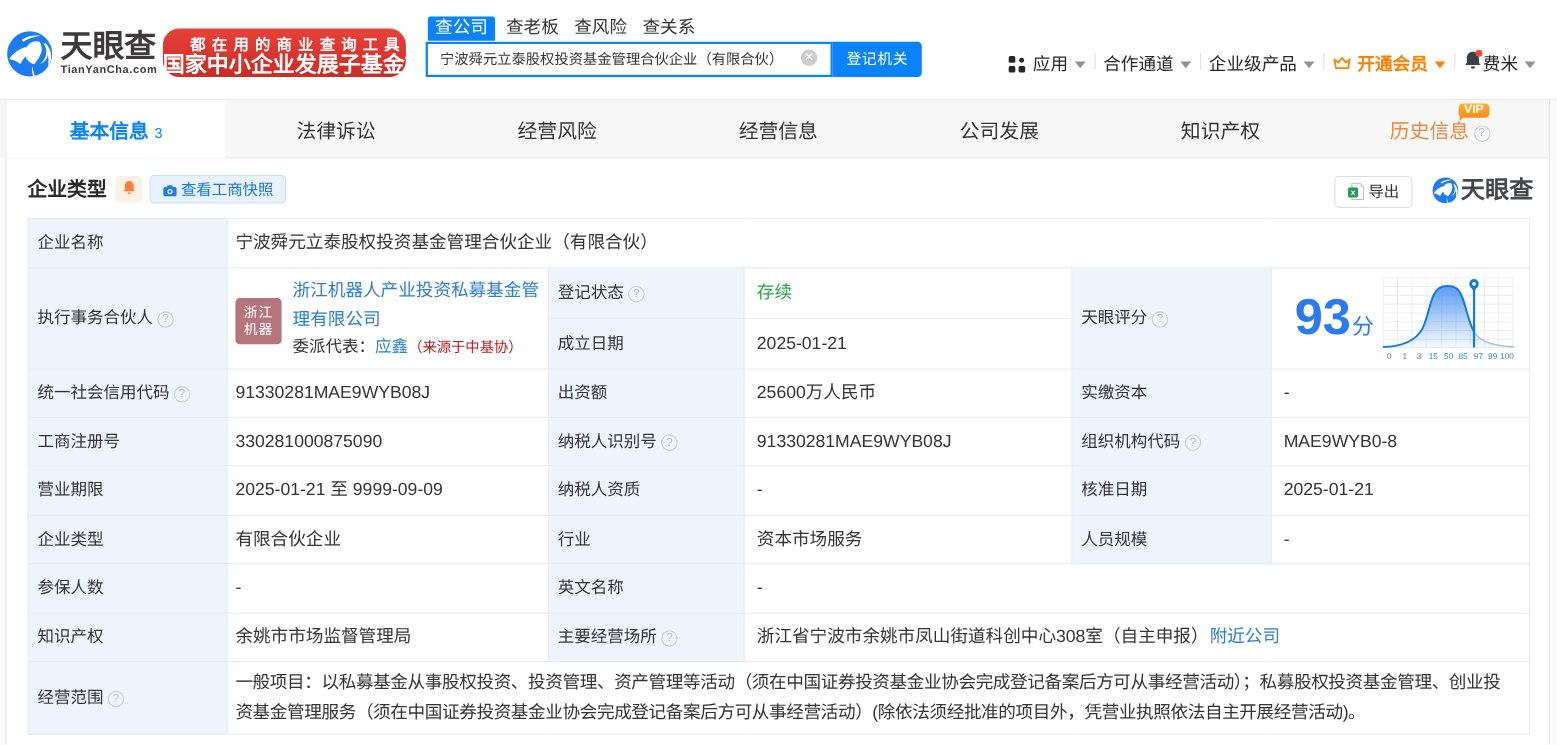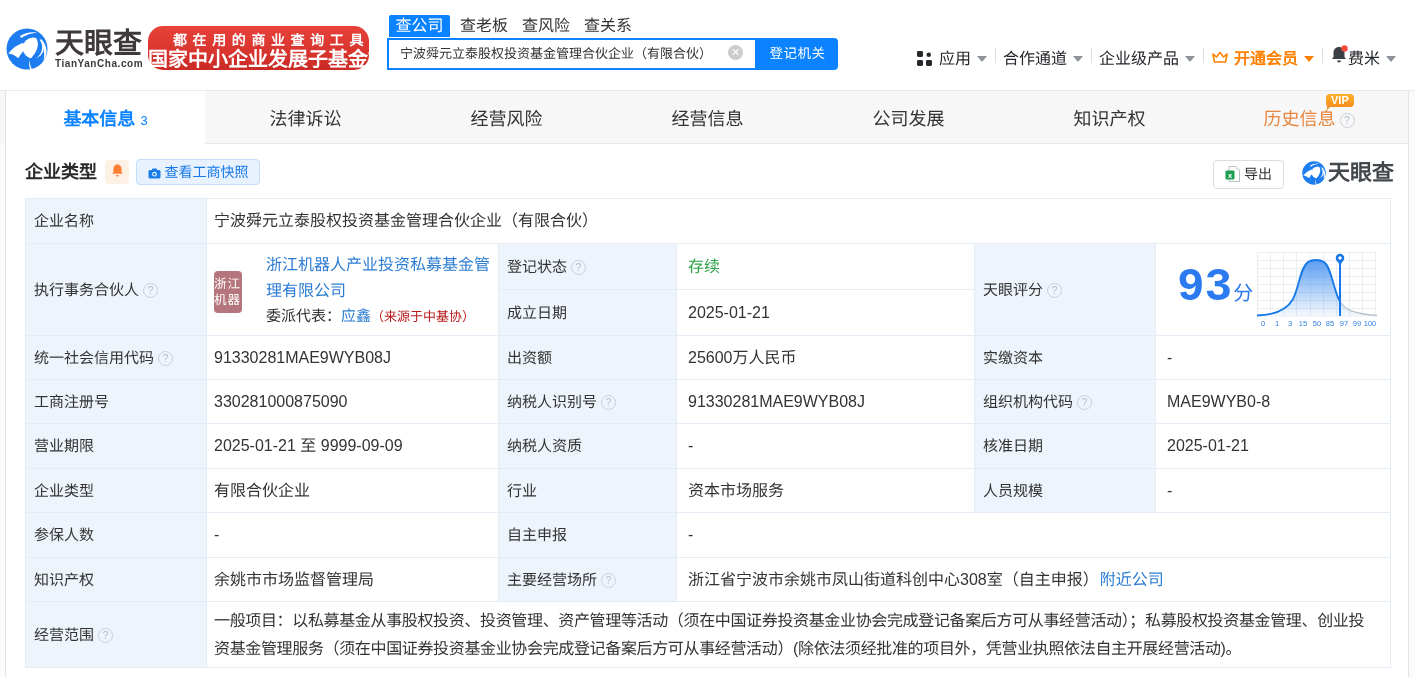--- a/index.html
+++ b/index.html
@@ -98,24 +98,24 @@
 #tbl colgroup col:nth-child(2){width:292px;}
 #tbl colgroup col:nth-child(3){width:178px;}
 #tbl colgroup col:nth-child(4){width:298px;}
 #tbl colgroup col:nth-child(5){width:181px;}
 #tbl colgroup col:nth-child(6){width:235px;}
 a.bl { color:#2d7dd3; text-decoration:none; }
 .green { color:#2ba245; }
 .gray { color:#b91c1c; }
 
 
-#avatar { position:absolute; left:0; top:27px; width:28px; height:42px; background:#b4767c;
-  border-radius:4px; color:#fff; font-size:12.5px; line-height:16px; text-align:left;
+#avatar { position:absolute; left:0; top:27px; width:42px; height:42px; background:#b4767c;
+  border-radius:4px; color:#fff; font-size:12.5px; line-height:16px; text-align:center;
   padding-top:5px; letter-spacing:1px; }
-#score93 { font-size:46px; font-weight:bold; color:#2b7af0; line-height:46px;font-family:Liberation Mono, monospace; }
+#score93 { font-size:46px; font-weight:bold; color:#2b7af0; line-height:46px; }
 #scorefen { font-size:20px; font-weight:normal; color:#2b7af0; margin-left:1px; }
 </style>
 </head>
 <body>
 <div id="page">
 
   <div id="header">
     <svg id="logo" viewBox="0 0 44 44">
       <circle cx="22" cy="22" r="21.5" fill="#1d7df0"></circle>
       <path d="M14.5,8.5 C19.5,5 26.5,3.6 32.5,4.8 C27,5.5 20.5,7.3 15.8,10.5 Z" fill="#fff"></path>
@@ -326,21 +326,21 @@
       <td class="lb">企业类型</td>
       <td class="v1">有限合伙企业</td>
       <td class="lb">行业</td>
       <td>资本市场服务</td>
       <td class="lb">人员规模</td>
       <td>-</td>
     </tr>
     <tr style="height:45px">
       <td class="lb">参保人数</td>
       <td class="v1">-</td>
-      <td class="lb">自主申报</td>
+      <td class="lb">英文名称</td>
       <td colspan="3">-</td>
     </tr>
     <tr style="height:44px">
       <td class="lb">知识产权</td>
       <td class="v1">余姚市市场监督管理局</td>
       <td class="lb">主要经营场所<span class="q">?</span></td>
       <td colspan="3">浙江省宁波市余姚市凤山街道科创中心308室（自主申报）<a class="bl" style="margin-left:1px">附近公司</a></td>
     </tr>
     <tr style="height:66px">
       <td class="lb">经营范围<span class="q">?</span></td>

